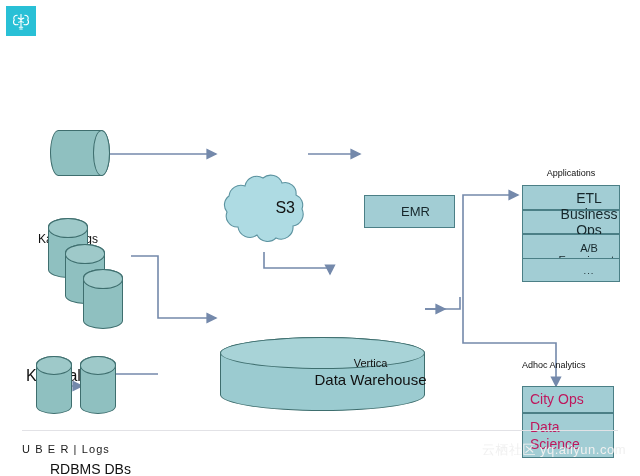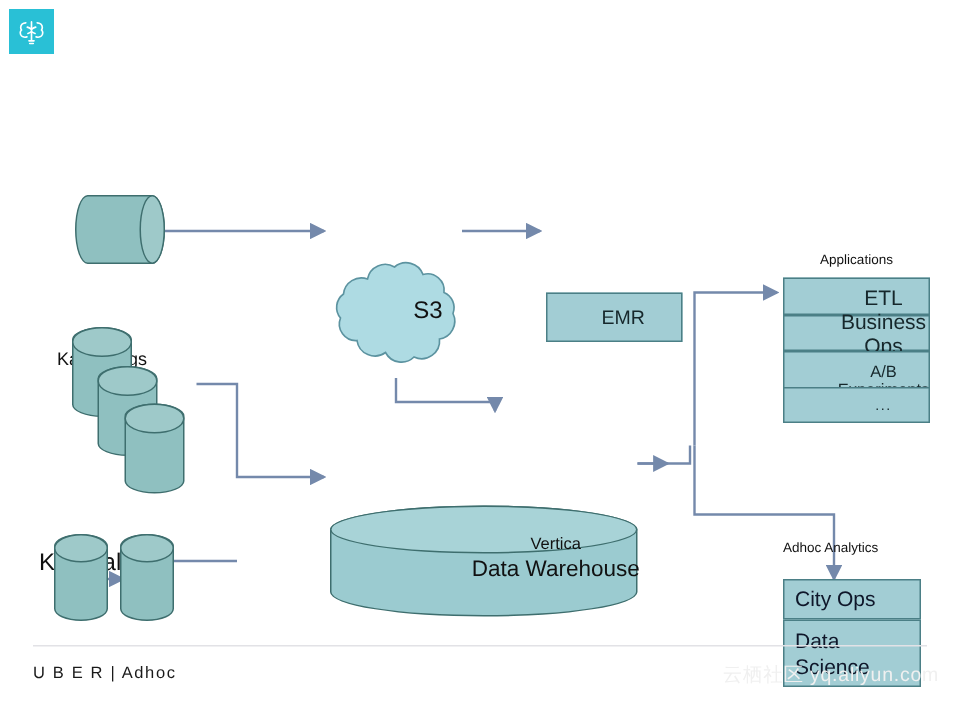--- a/index.html
+++ b/index.html
@@ -230,21 +230,21 @@
   }
   .adhoc-box {
     position: absolute;
     left: 0;
     width: 92px;
     background: #a2cdd4;
     border: 1.1px solid #4b7f86;
     box-sizing: border-box;
     display: flex;
     align-items: center;
-    color: #0f172a;
+    color: #be185d;
     padding-left: 7px;
     font-size: 14px;
     line-height: 17px;
   }
   #adhoc-city { top: 26px; height: 27px; }
   #adhoc-ds   { top: 53px; height: 45px; }
 
   
   #kafka-caption {
     left: 38px; top: 176px;
@@ -341,20 +341,21 @@
     <div class="cyl-h" style="left:50px; top:74px; width:58px; height:44px;"></div>
     <div class="caption" id="kafka-caption">Kafka Logs</div>
 
     <div class="cyl-v" style="left:48px; top:162px; width:38px; height:58px;"></div>
     <div class="cyl-v" style="left:65px; top:188px; width:38px; height:58px;"></div>
     <div class="cyl-v" style="left:83px; top:213px; width:38px; height:58px;"></div>
     <div class="caption" id="keyval-caption"><span>Key-Val </span><span class="small">DB</span></div>
 
     <div class="cyl-v" style="left:36px; top:300px; width:34px; height:56px;"></div>
     <div class="cyl-v" style="left:80px; top:300px; width:34px; height:56px;"></div>
+    <div class="caption" id="rdbms-caption">RDBMS DBs</div>
 
     <div id="cloud-node">
       <svg width="92" height="84" viewBox="0 0 92 84" aria-hidden="true">
         <path d="M27,20 a12,12 0 0,1 18,-8 a12,12 0 0,1 19,5 a11,11 0 0,1 14,12
                  a11,11 0 0,1 6,14 a12,12 0 0,1 -9,17 a12,12 0 0,1 -17,12
                  a12,12 0 0,1 -19,-3 a12,12 0 0,1 -19,-8 a11,11 0 0,1 -11,-15
                  a11,11 0 0,1 2,-16 a12,12 0 0,1 16,-10 z" fill="#aedbe3" stroke="#5c93a0" stroke-width="1.1"></path>
       </svg>
     </div>
     <div id="cloud-label">S3</div>
@@ -378,16 +379,16 @@
 
     <div id="adhoc-group">
       <div id="adhoc-caption">Adhoc Analytics</div>
       <div class="adhoc-box" id="adhoc-city">City Ops</div>
       <div class="adhoc-box" id="adhoc-ds">Data Science</div>
     </div>
 
   </div>
 
   <div id="footer-rule"></div>
-  <div id="footer-brand">U B E R | Adhoc</div>
+  <div id="footer-brand">U B E R | Logs</div>
   <div id="watermark">云栖社区 yq.aliyun.com</div>
 
 </div>
 
 </body></html>

